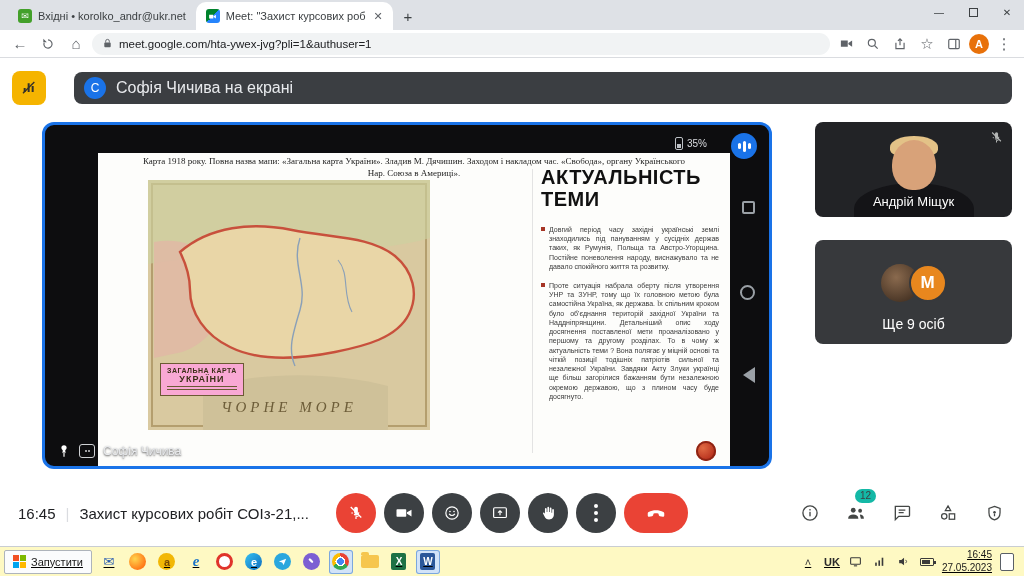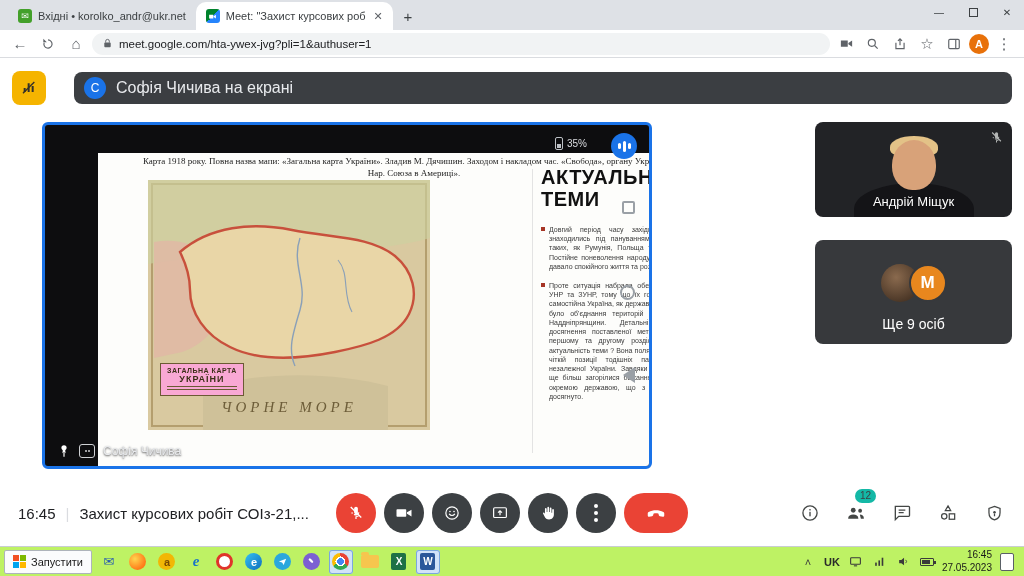--- a/index.html
+++ b/index.html
@@ -29,21 +29,21 @@
   #avatar{width:20px;height:20px;border-radius:50%;background:#e8710a;color:#fff;font-size:11px;font-weight:bold;display:flex;align-items:center;justify-content:center;}
 
   
   #meet{position:absolute;left:0;top:58px;width:1024px;height:488px;background:#fff;}
   #present-chip{position:absolute;left:12px;top:13px;width:34px;height:34px;border-radius:8px;background:#f5b400;display:flex;align-items:center;justify-content:center;}
   #banner{position:absolute;left:74px;top:14px;width:938px;height:32px;background:#3b3e42;border-radius:8px;display:flex;align-items:center;gap:10px;padding:0 10px;}
   #banner .binit{width:22px;height:22px;border-radius:50%;background:#1a73e8;color:#fff;font-size:12px;display:flex;align-items:center;justify-content:center;}
   #banner .btxt{color:#e8eaed;font-size:16px;}
 
   
-  #shared{position:absolute;left:42px;top:64px;width:610px;height:347px;background:#0d0d0f;border:3px solid #1a73e8;border-radius:6px;overflow:hidden;}
+  #shared{position:absolute;left:42px;top:64px;width:730px;height:347px;background:#0d0d0f;border:3px solid #1a73e8;border-radius:12px;overflow:hidden;}
   #battery-row{position:absolute;top:12px;right:62px;display:flex;align-items:center;gap:4px;z-index:6;}
   #battery-row .bat{width:8px;height:13px;border:1px solid #bdc1c6;border-radius:2px;position:relative;}
   #battery-row .bat::before{content:"";position:absolute;left:1px;right:1px;bottom:1px;height:35%;background:#bdc1c6;}
   #battery-row .pct{color:#dadce0;font-size:10px;}
   #audio-ind{position:absolute;top:8px;right:12px;width:26px;height:26px;border-radius:50%;background:#1a73e8;display:flex;align-items:center;justify-content:center;gap:2px;z-index:6;}
   #audio-ind i{display:block;width:3px;background:#fff;border-radius:2px;}
   .phone-nav{position:absolute;right:14px;color:#9aa0a6;z-index:6;}
   .pn-square{top:76px;width:13px;height:13px;border:2px solid #9aa0a6;border-radius:2px;}
   .pn-circle{top:160px;width:15px;height:15px;border:2px solid #9aa0a6;border-radius:50%;}
   .pn-tri{top:242px;width:0;height:0;border-top:8px solid transparent;border-bottom:8px solid transparent;border-right:12px solid #9aa0a6;}
@@ -105,21 +105,21 @@
   .cbtn{width:40px;height:40px;border-radius:50%;background:#3c4043;display:flex;align-items:center;justify-content:center;}
   .cbtn.red{background:#ea4335;}
   .cbtn.end{width:64px;border-radius:20px;}
   .dots3{display:flex;flex-direction:column;gap:3px;}
   .dots3 i{width:4px;height:4px;border-radius:50%;background:#fff;display:block;}
   #util-row{position:absolute;right:18px;top:50%;transform:translateY(-50%);display:flex;align-items:center;gap:22px;}
   .ubtn{width:24px;height:24px;display:flex;align-items:center;justify-content:center;position:relative;}
   #people-badge{position:absolute;top:-12px;right:-8px;background:#14b8a6;color:#3c4043;font-size:10px;border-radius:8px;padding:0 5px;line-height:14px;}
 
   
-  #taskbar{position:absolute;left:0;top:546px;width:1024px;height:30px;background:#bef264;border-top:1px solid #c9cdd2;display:flex;align-items:center;padding:0 4px;gap:5px;}
+  #taskbar{position:absolute;left:0;top:546px;width:1024px;height:30px;background:#fef9c3;border-top:1px solid #c9cdd2;display:flex;align-items:center;padding:0 4px;gap:5px;text-decoration:underline;}
   #startbtn{display:flex;align-items:center;gap:5px;height:24px;padding:0 8px;border:1px solid #aeb4bb;background:#fbfcfd;border-radius:2px;font-size:11px;color:#1a1a1a;}
   .winlogo{display:grid;grid-template-columns:6px 6px;grid-template-rows:6px 6px;gap:1px;}
   .winlogo i{display:block;}
   .appico{width:24px;height:24px;display:flex;align-items:center;justify-content:center;border-radius:3px;font-size:13px;}
   .appico.active{background:#d2e3f8;box-shadow:0 0 0 1px #7ba7dd inset;}
   .cir{width:17px;height:17px;border-radius:50%;display:flex;align-items:center;justify-content:center;color:#fff;font-size:11px;font-weight:bold;}
   .chrome-ball{width:17px;height:17px;border-radius:50%;background:radial-gradient(circle,#4285f4 0 3.5px,#fff 3.5px 5px,transparent 5px),conic-gradient(#ea4335 0 120deg,#34a853 120deg 240deg,#fbbc04 240deg 360deg);}
   .folder{width:18px;height:13px;background:#f6c64e;border-radius:2px;position:relative;}
   .folder::before{content:"";position:absolute;left:0;top:-3px;width:8px;height:3px;background:#f6c64e;border-radius:2px 2px 0 0;}
   .doc{width:15px;height:17px;border-radius:2px;color:#fff;font-size:10px;font-weight:bold;display:flex;align-items:center;justify-content:center;}

